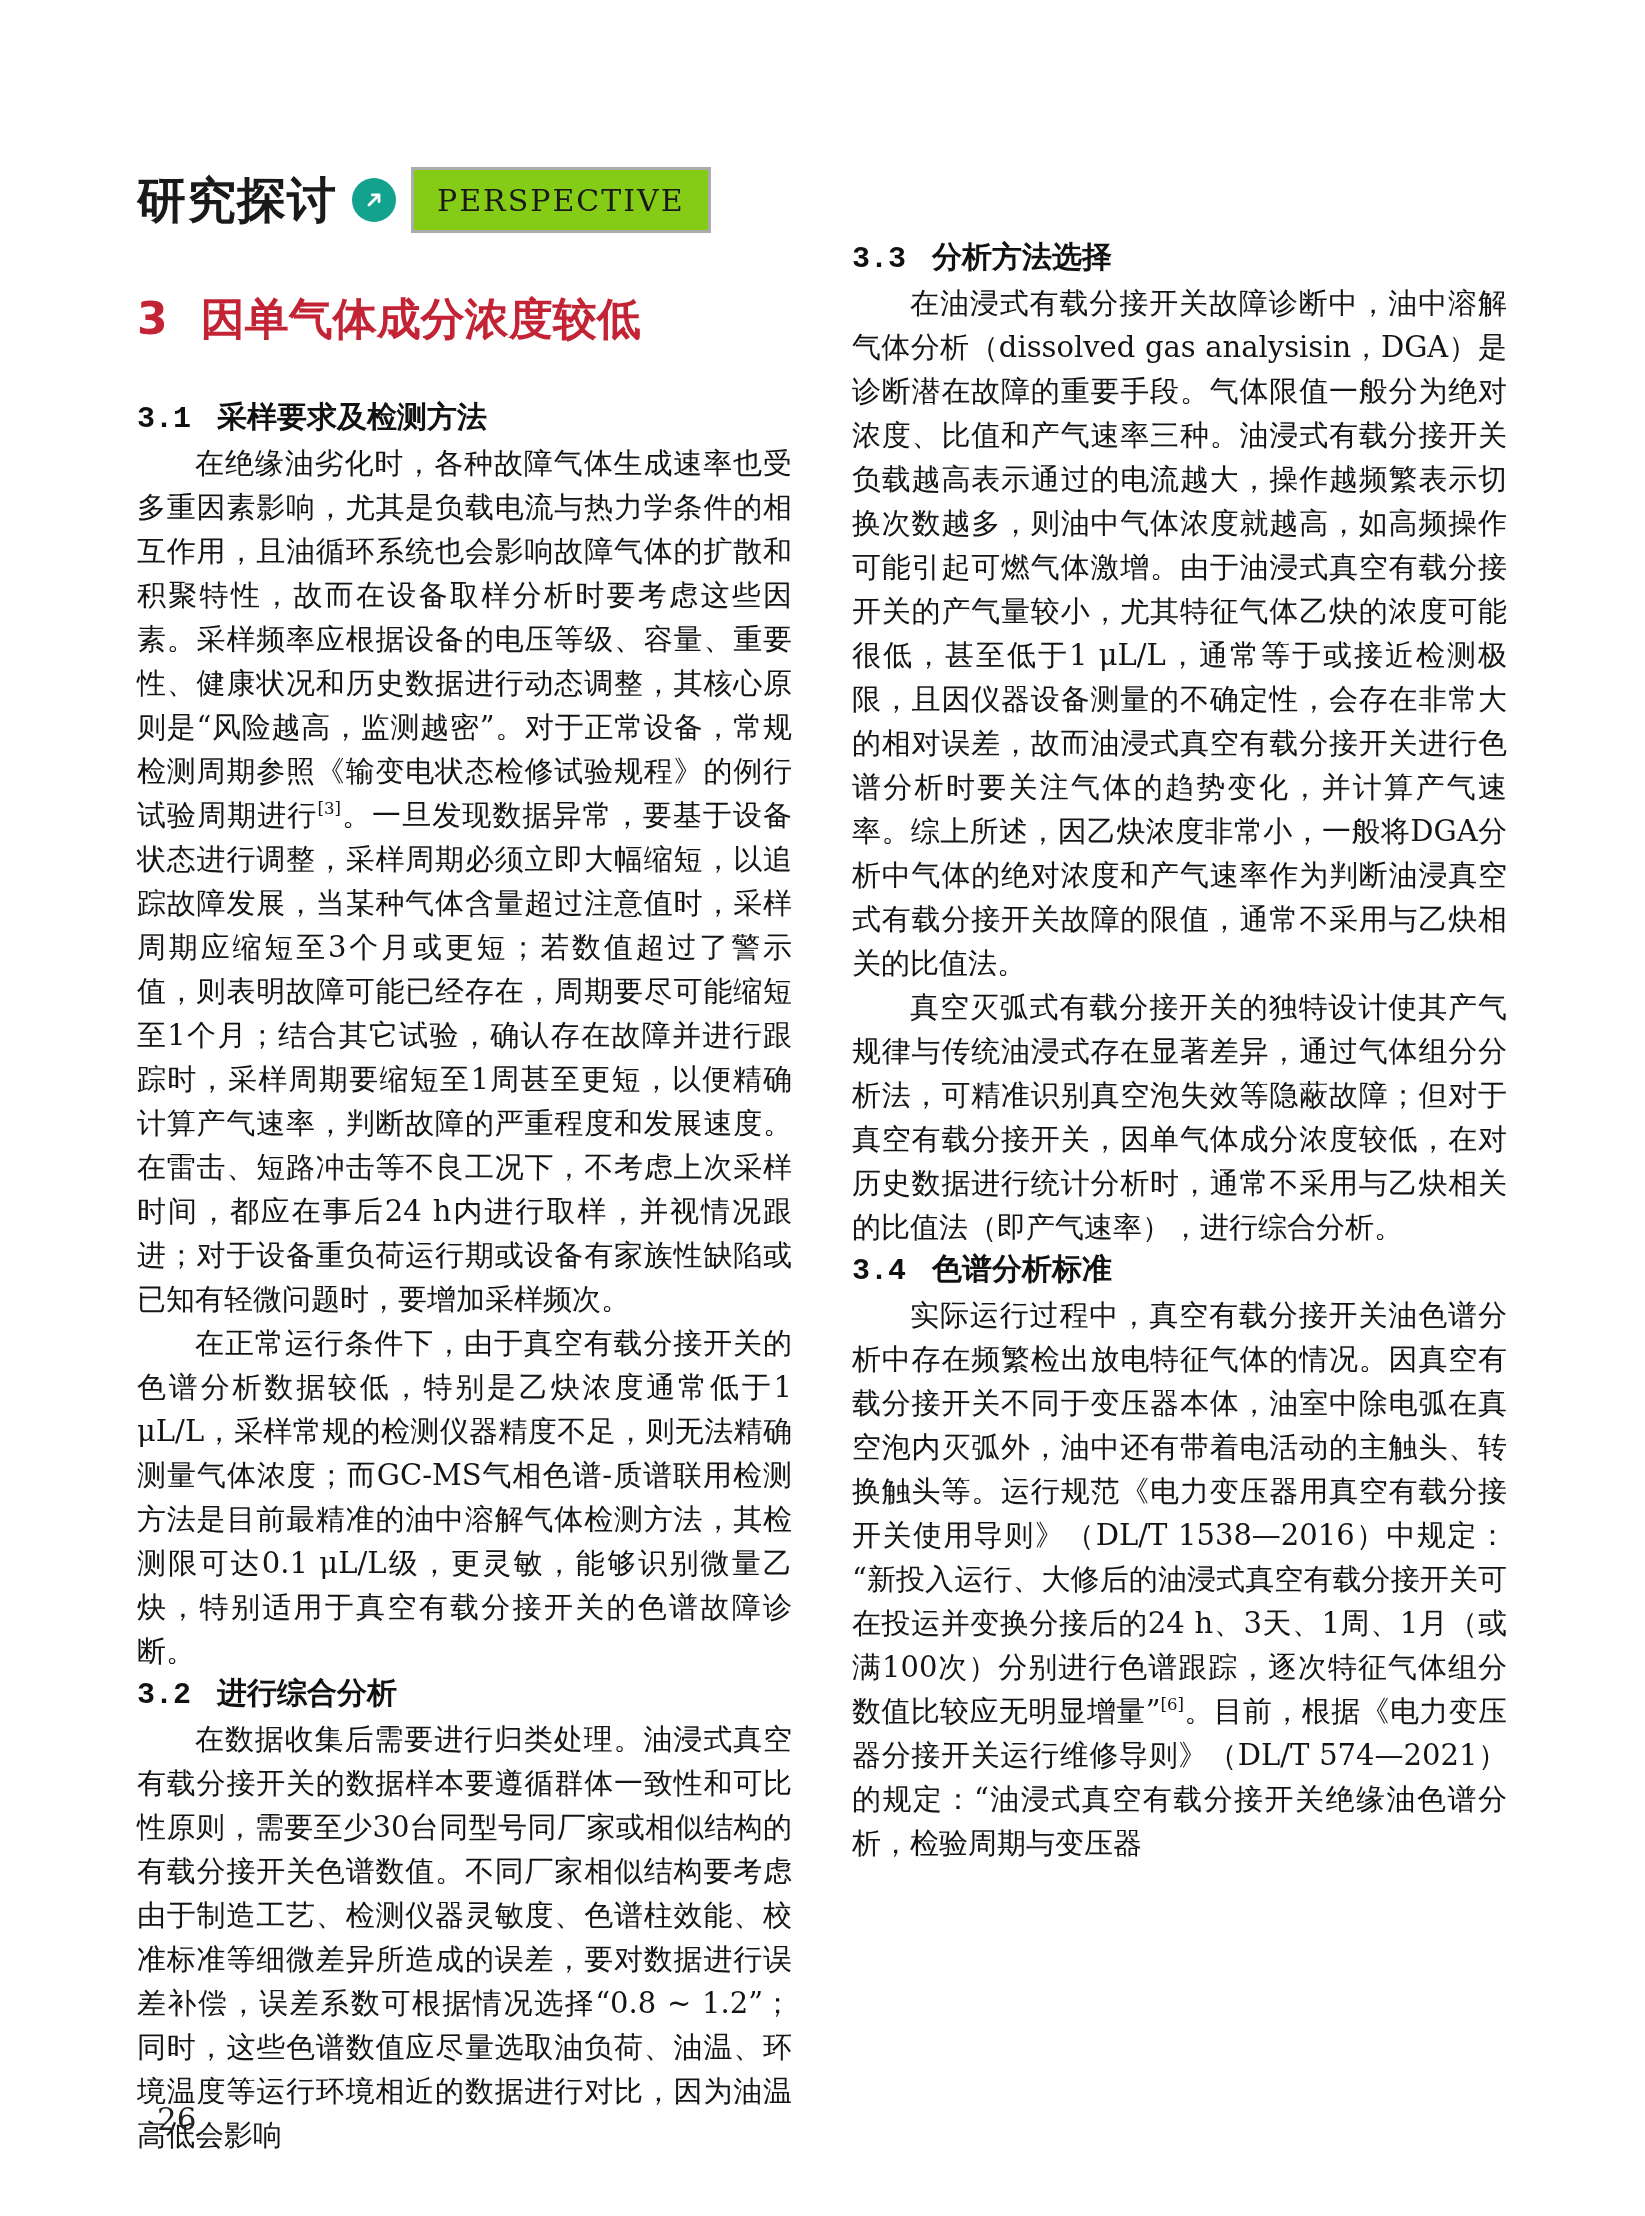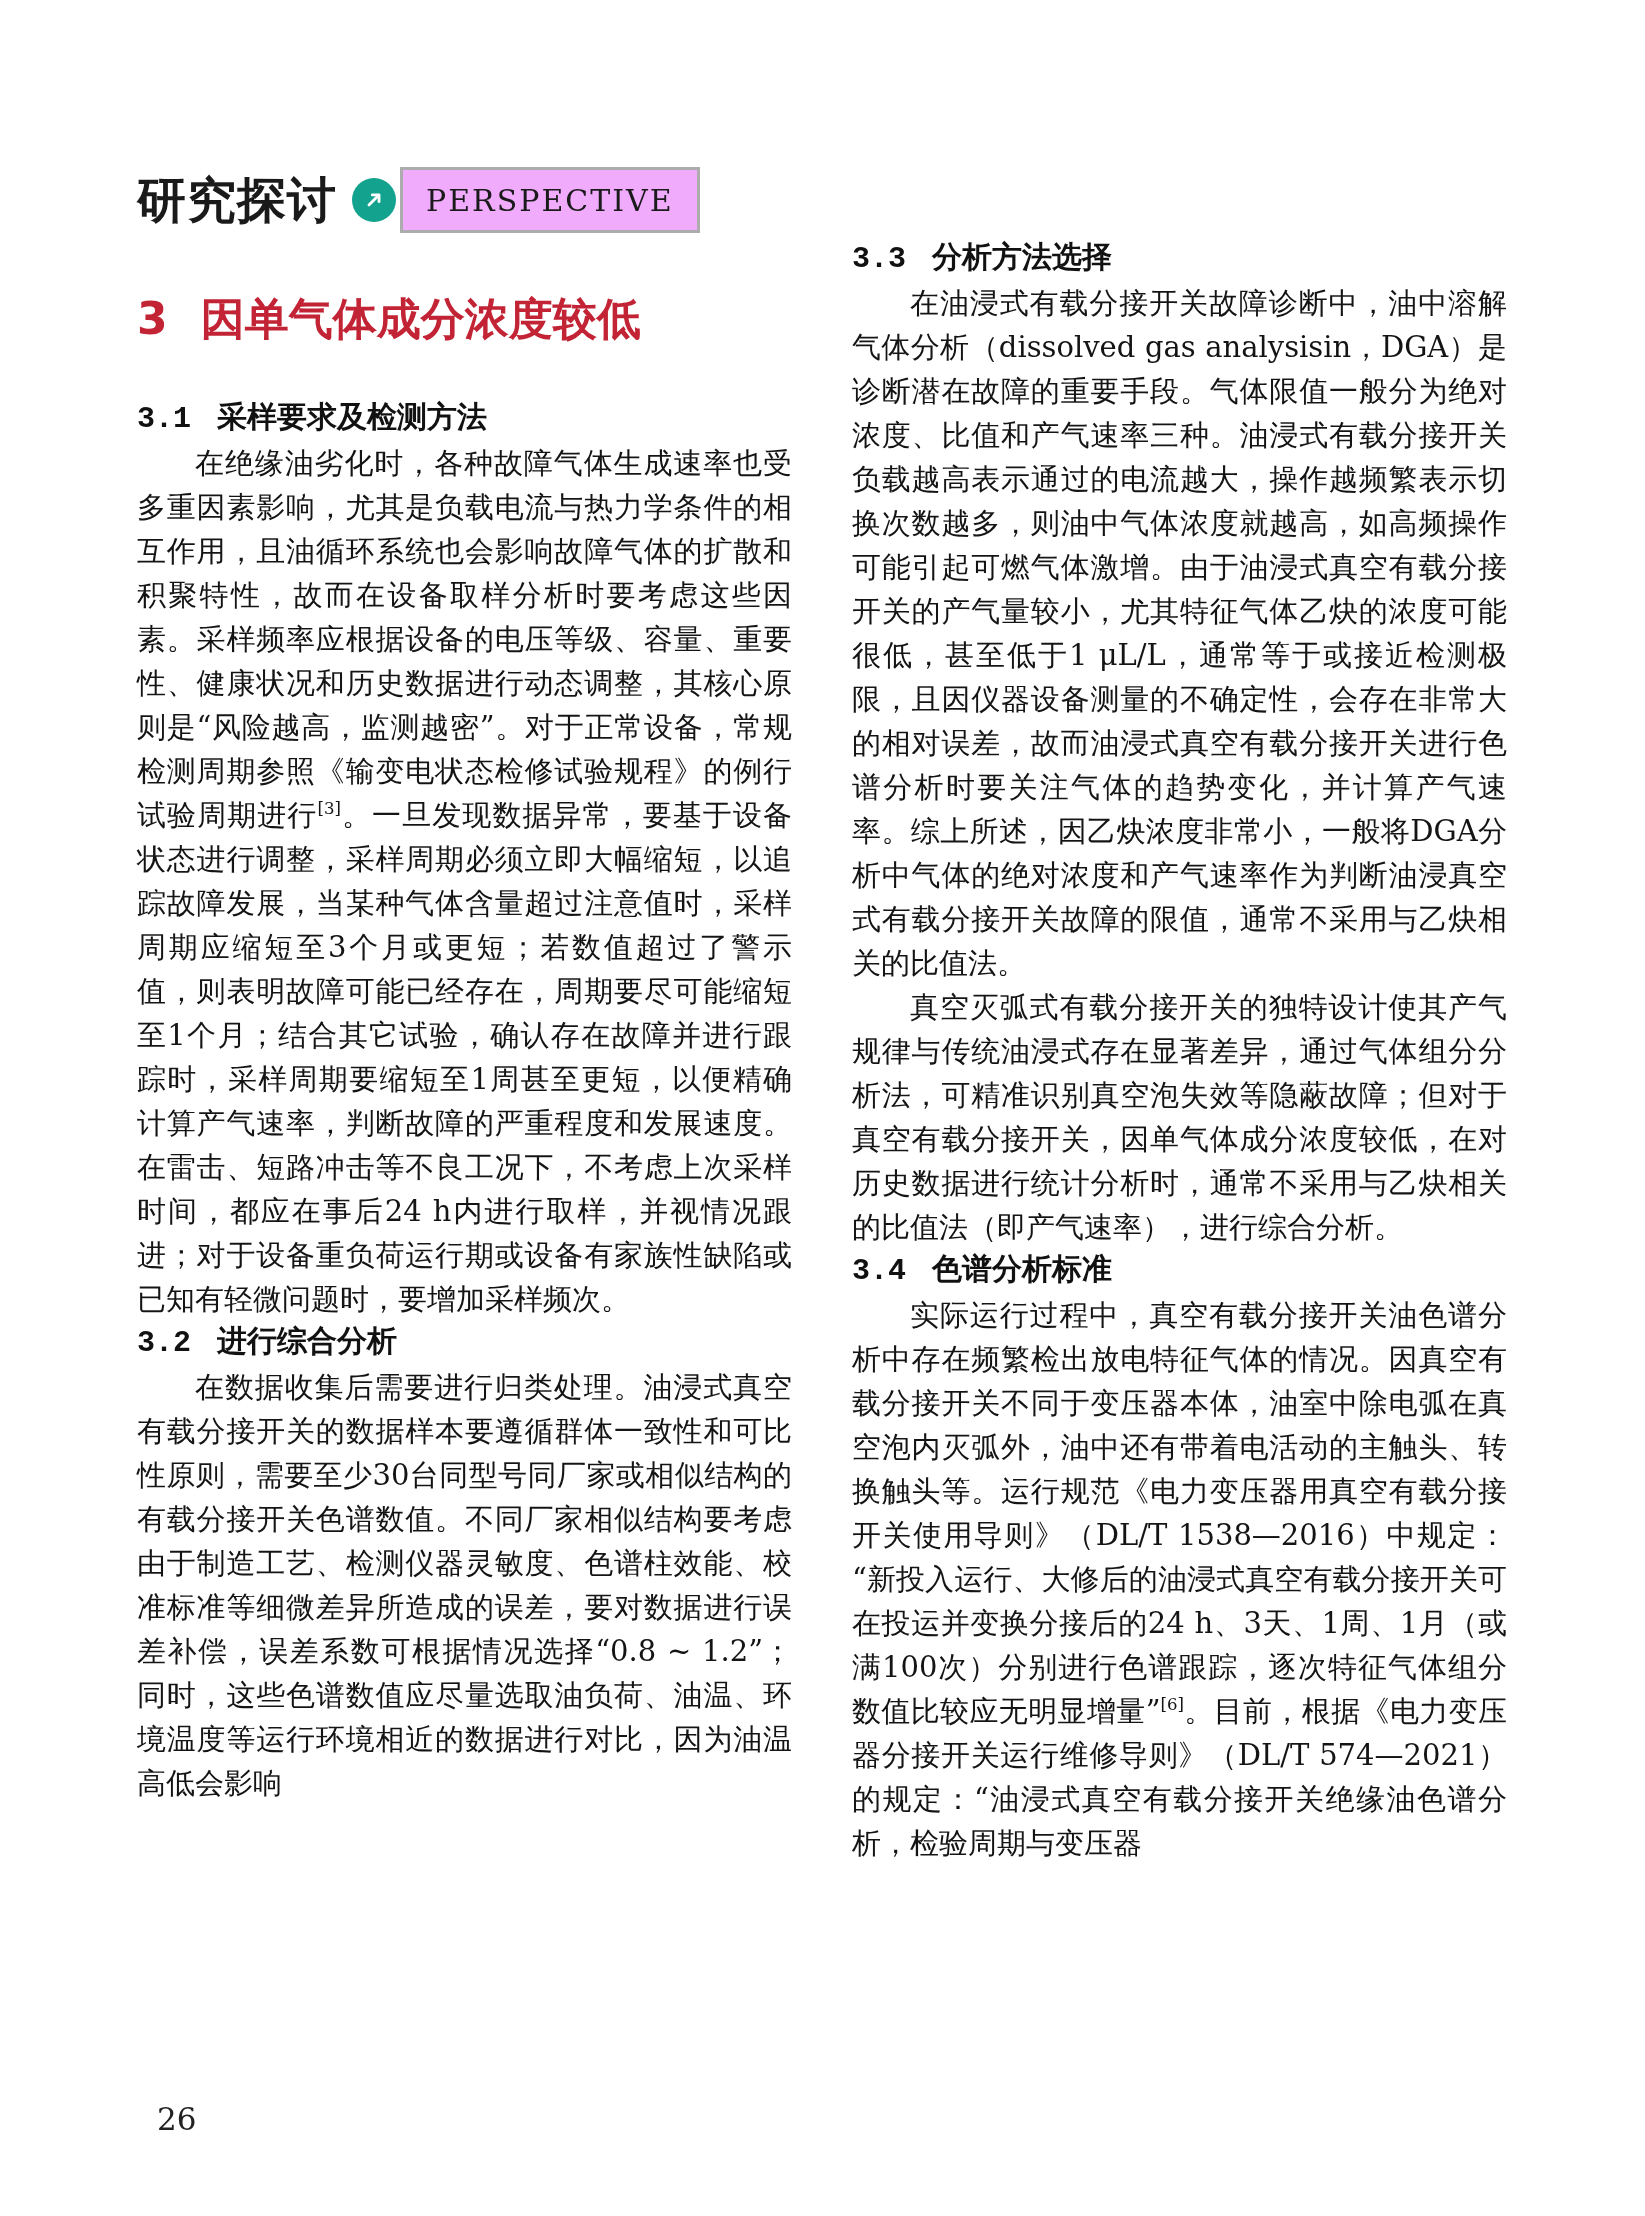--- a/index.html
+++ b/index.html
@@ -36,23 +36,23 @@
   .badge{
     width:44px;height:44px;
     margin-left:15px;
     border-radius:50%;
     background:var(--teal);
     display:flex;align-items:center;justify-content:center;
     flex:0 0 auto;
   }
   .badge svg{width:28px;height:28px;display:block;}
   .tagbox{
-    margin-left:4px;
+    margin-left:15px;
     border:3.5px solid #acacac;
-    background:#f0abfc;
+    background:#84cc16;
     height:60px;
     padding:0 23px;
     display:flex;align-items:center;justify-content:center;
     font-family:var(--serif);
     font-size:30px;
     letter-spacing:2px;
     color:#1a1a1a;
     white-space:nowrap;
   }
 
@@ -133,20 +133,21 @@
   </header>
 
   <h1 class="section-title">
     <span class="sec-num">3</span><span class="sec-text">因单气体成分浓度较低</span>
   </h1>
 
   <main>
     <section class="col col-left" id="col-left">
         <h2 class="sub-heading"><span class="h-num">3.1</span><span class="h-title">采样要求及检测方法</span></h2>
         <p class="para indent">在绝缘油劣化时，各种故障气体生成速率也受多重因素影响，尤其是负载电流与热力学条件的相互作用，且油循环系统也会影响故障气体的扩散和积聚特性，故而在设备取样分析时要考虑这些因素。采样频率应根据设备的电压等级、容量、重要性、健康状况和历史数据进行动态调整，其核心原则是“风险越高，监测越密”。对于正常设备，常规检测周期参照《输变电状态检修试验规程》的例行试验周期进行<sup>[3]</sup>。一旦发现数据异常，要基于设备状态进行调整，采样周期必须立即大幅缩短，以追踪故障发展，当某种气体含量超过注意值时，采样周期应缩短至3个月或更短；若数值超过了警示值，则表明故障可能已经存在，周期要尽可能缩短至1个月；结合其它试验，确认存在故障并进行跟踪时，采样周期要缩短至1周甚至更短，以便精确计算产气速率，判断故障的严重程度和发展速度。在雷击、短路冲击等不良工况下，不考虑上次采样时间，都应在事后24 h内进行取样，并视情况跟进；对于设备重负荷运行期或设备有家族性缺陷或已知有轻微问题时，要增加采样频次。</p>
+        <p class="para indent">在正常运行条件下，由于真空有载分接开关的色谱分析数据较低，特别是乙炔浓度通常低于1 μL/L，采样常规的检测仪器精度不足，则无法精确测量气体浓度；而GC-MS气相色谱-质谱联用检测方法是目前最精准的油中溶解气体检测方法，其检测限可达0.1 μL/L级，更灵敏，能够识别微量乙炔，特别适用于真空有载分接开关的色谱故障诊断。</p>
         <h2 class="sub-heading"><span class="h-num">3.2</span><span class="h-title">进行综合分析</span></h2>
         <p class="para indent">在数据收集后需要进行归类处理。油浸式真空有载分接开关的数据样本要遵循群体一致性和可比性原则，需要至少30台同型号同厂家或相似结构的有载分接开关色谱数值。不同厂家相似结构要考虑由于制造工艺、检测仪器灵敏度、色谱柱效能、校准标准等细微差异所造成的误差，要对数据进行误差补偿，误差系数可根据情况选择“0.8 ~ 1.2”；同时，这些色谱数值应尽量选取油负荷、油温、环境温度等运行环境相近的数据进行对比，因为油温高低会影响</p>
       </section>
     <section class="col col-right" id="col-right">
         <h2 class="sub-heading"><span class="h-num">3.3</span><span class="h-title">分析方法选择</span></h2>
         <p class="para indent">在油浸式有载分接开关故障诊断中，油中溶解气体分析（dissolved gas analysisin，DGA）是诊断潜在故障的重要手段。气体限值一般分为绝对浓度、比值和产气速率三种。油浸式有载分接开关负载越高表示通过的电流越大，操作越频繁表示切换次数越多，则油中气体浓度就越高，如高频操作可能引起可燃气体激增。由于油浸式真空有载分接开关的产气量较小，尤其特征气体乙炔的浓度可能很低，甚至低于1 μL/L，通常等于或接近检测极限，且因仪器设备测量的不确定性，会存在非常大的相对误差，故而油浸式真空有载分接开关进行色谱分析时要关注气体的趋势变化，并计算产气速率。综上所述，因乙炔浓度非常小，一般将DGA分析中气体的绝对浓度和产气速率作为判断油浸真空式有载分接开关故障的限值，通常不采用与乙炔相关的比值法。</p>
         <p class="para indent">真空灭弧式有载分接开关的独特设计使其产气规律与传统油浸式存在显著差异，通过气体组分分析法，可精准识别真空泡失效等隐蔽故障；但对于真空有载分接开关，因单气体成分浓度较低，在对历史数据进行统计分析时，通常不采用与乙炔相关的比值法（即产气速率），进行综合分析。</p>
         <h2 class="sub-heading"><span class="h-num">3.4</span><span class="h-title">色谱分析标准</span></h2>
         <p class="para indent">实际运行过程中，真空有载分接开关油色谱分析中存在频繁检出放电特征气体的情况。因真空有载分接开关不同于变压器本体，油室中除电弧在真空泡内灭弧外，油中还有带着电活动的主触头、转换触头等。运行规范《电力变压器用真空有载分接开关使用导则》（DL/T 1538—2016）中规定：“新投入运行、大修后的油浸式真空有载分接开关可在投运并变换分接后的24 h、3天、1周、1月（或满100次）分别进行色谱跟踪，逐次特征气体组分数值比较应无明显增量”<sup>[6]</sup>。目前，根据《电力变压器分接开关运行维修导则》（DL/T 574—2021）的规定：“油浸式真空有载分接开关绝缘油色谱分析，检验周期与变压器</p>
       </section>

